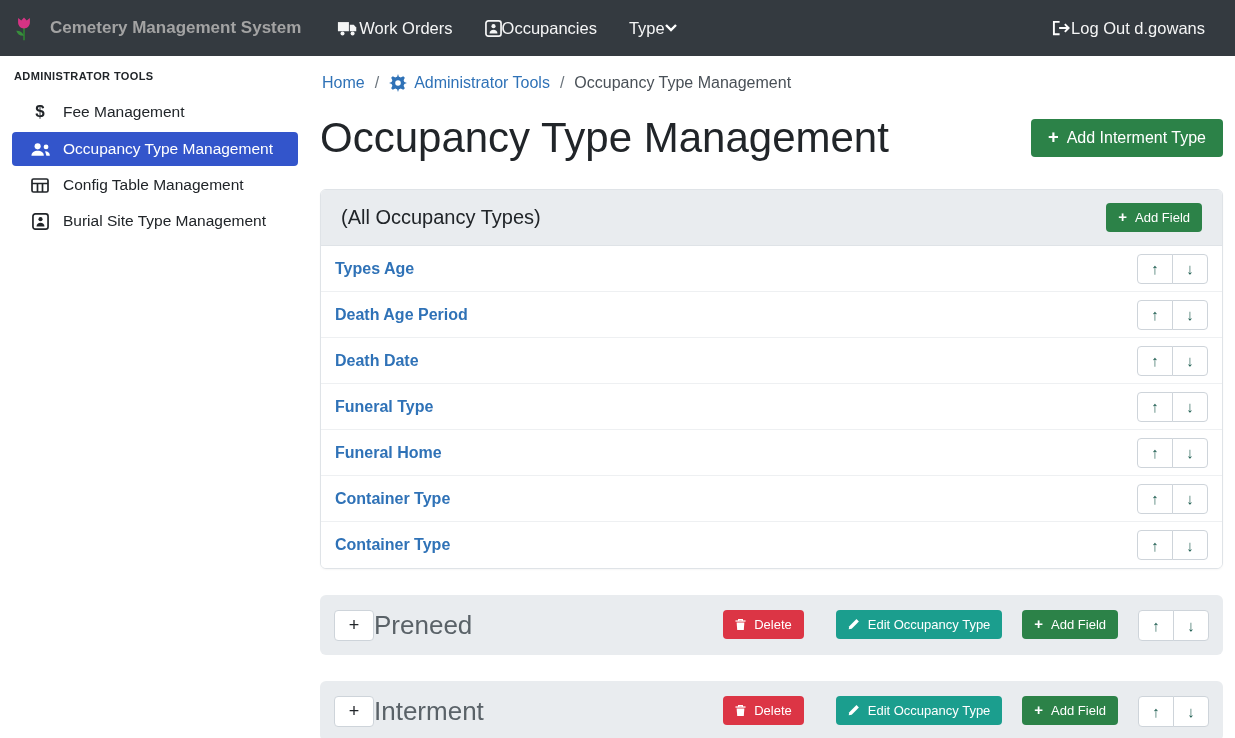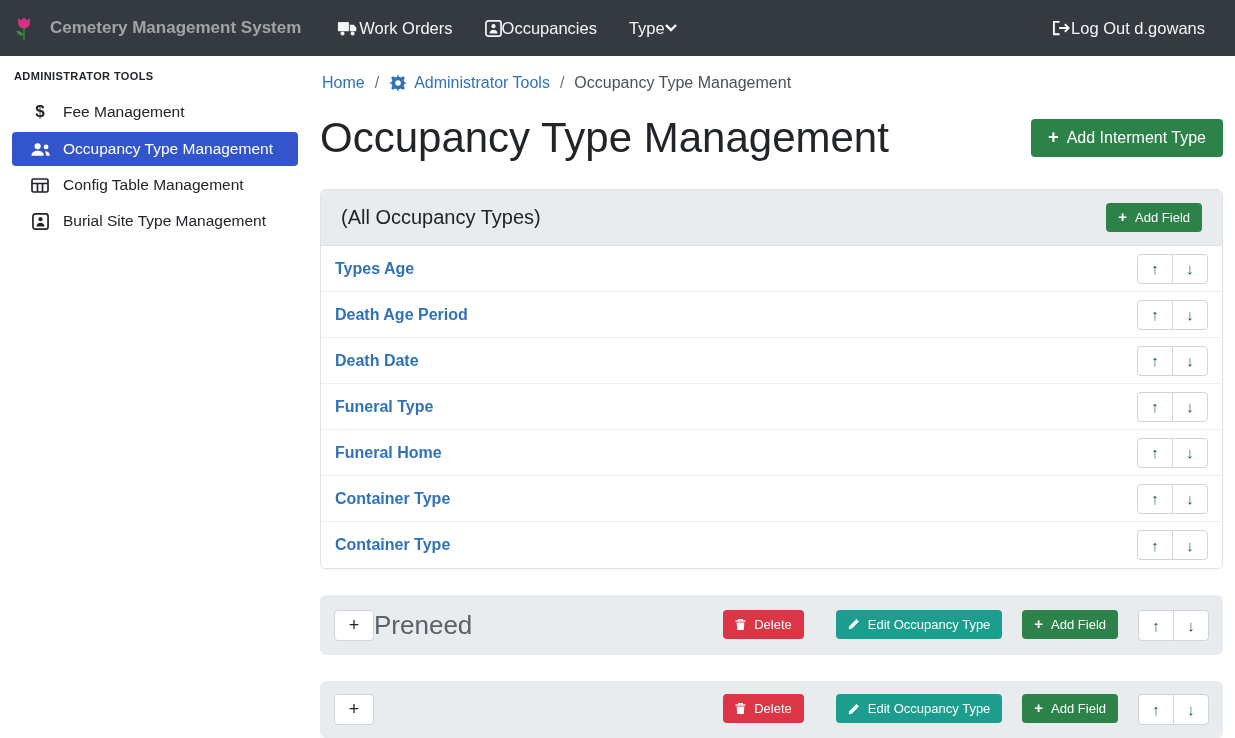--- a/index.html
+++ b/index.html
@@ -308,20 +308,21 @@
       </button>
       <div class="arrow-group">
         <button class="arrow-btn">↑</button>
         <button class="arrow-btn">↓</button>
       </div>
     </div>
   </section>
 
   <section class="section-bar">
     <button class="expand-btn">+</button>
+    <div class="section-title">Interment</div>
     <div class="section-actions">
       <button class="btn btn-danger btn-sm">
         <span class="icn">
           <svg width="11" height="13" viewBox="0 0 12 13">
             <path d="M0.5 2.7h11" stroke="#fff" stroke-width="1.4" fill="none"></path>
             <path d="M4 2.7V1.1h4v1.6" stroke="#fff" stroke-width="1.4" fill="none"></path>
             <path d="M1.8 4.4l.6 8.1h7.2l.6-8.1z" fill="#fff"></path>
           </svg>
         </span>
         <span>Delete</span>

